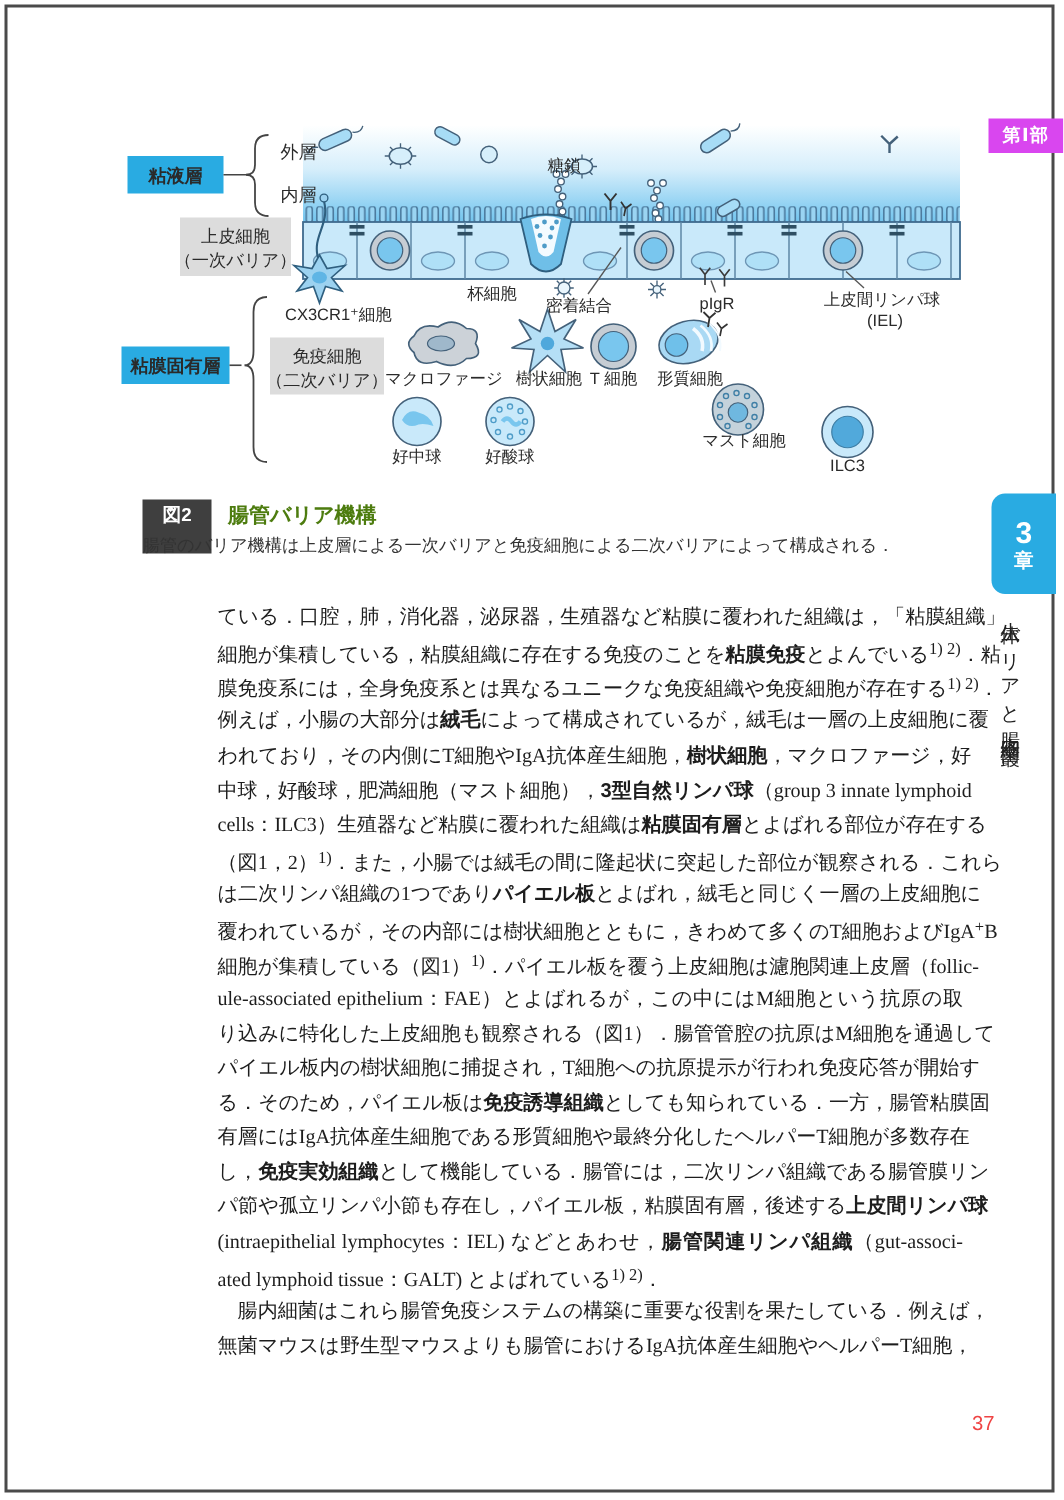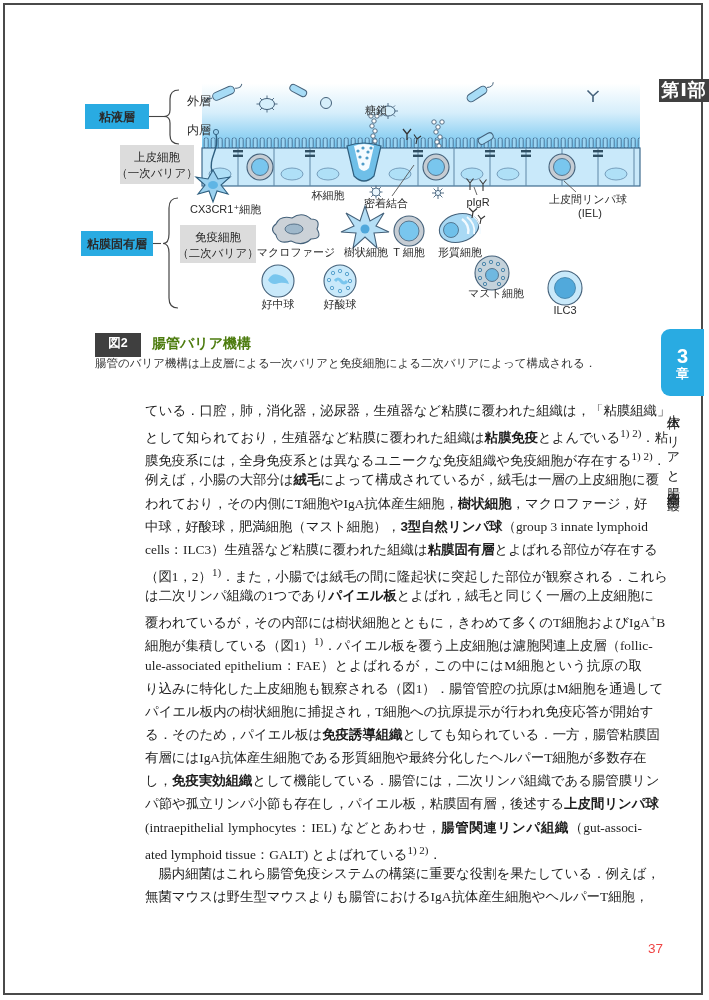--- a/index.html
+++ b/index.html
@@ -1,32 +1,32 @@
 <!DOCTYPE html>
 <html><head>
 <meta charset="utf-8">
 <style>
   html,body{margin:0;padding:0;}
   #page{position:relative;width:709px;height:1000px;background:#fff;overflow:hidden;
         font-family:"Liberation Sans","DejaVu Sans",sans-serif;color:#222;}
   #frame{position:absolute;left:3px;top:3px;width:700px;height:992px;
          border:2px solid #4a4a4a;box-sizing:border-box;pointer-events:none;}
   
-  #part-tab{position:absolute;left:659px;top:79px;width:50px;height:23px;background:#404040;
-            color:#fff;font-size:18px;font-weight:700;text-align:center;line-height:23px;letter-spacing:1px;}
+  #part-tab{position:absolute;left:659px;top:79px;width:50px;height:23px;background:#d946ef;
+            color:#fff;font-size:12px;font-weight:700;text-align:center;line-height:23px;letter-spacing:1px;}
   #chapter-tab{position:absolute;left:661px;top:329px;width:43px;height:67px;background:#29ABE2;
                border-radius:9px 0 0 9px;color:#fff;display:flex;flex-direction:column;
                align-items:center;justify-content:center;gap:1px;}
   #chapter-tab .num{font-size:20px;font-weight:700;line-height:1;}
   #chapter-tab .suf{font-size:13px;font-weight:700;line-height:1;}
   #chapter-vtitle{position:absolute;left:664px;top:404px;height:180px;
                   writing-mode:vertical-rl;font-size:13px;letter-spacing:2.5px;color:#222;}
   #page-num{position:absolute;left:648px;top:941px;font-size:13.5px;color:#ef4444;}
   
-  #fig-tag{position:absolute;left:95px;top:333px;width:46px;height:24px;background:#3F3F3F;
+  #fig-tag{position:absolute;left:95px;top:333px;width:46px;height:36px;background:#3F3F3F;
            color:#fff;font-size:12.5px;font-weight:700;text-align:center;line-height:20px;}
   #fig-title{position:absolute;left:152px;top:335px;font-size:14px;font-weight:700;color:#4d7c0f;}
   #fig-caption{position:absolute;left:95px;top:356px;width:545px;font-size:11.5px;color:#333;}
   
   #body-text{position:absolute;left:145px;top:399px;width:497px;
              font-family:"Liberation Serif","DejaVu Serif",serif;font-size:13.4px;color:#1d1d1d;}
   .bline{height:23.15px;line-height:23.15px;text-align:justify;text-align-last:justify;white-space:nowrap;}
   .bline.nj{text-align-last:left;}
   .bd{font-family:Liberation Sans, sans-serif;font-weight:700;}
   .sup{font-size:11px;vertical-align:4.5px;margin-top:25px;}
@@ -280,21 +280,21 @@
     <text x="426" y="215" font-size="11" text-anchor="middle">マスト細胞</text>
     <text x="495" y="232" font-size="11" text-anchor="middle">ILC3</text>
   </svg>
 
   <div id="fig-tag">図2</div>
   <div id="fig-title">腸管バリア機構</div>
   <div id="fig-caption">腸管のバリア機構は上皮層による一次バリアと免疫細胞による二次バリアによって構成される．</div>
 
   <div id="body-text">
       <div class="bline"><span>ている．口腔，肺，消化器，泌尿器，生殖器など粘膜に覆われた組織は，「粘膜組織」</span></div>
-      <div class="bline"><span>として知られており，生殖器など粘膜に覆われた組織は</span><span class="bd">粘膜免疫</span><span>とよんでいる</span><span class="sup">1) 2)</span><span>．粘</span></div>
+      <div class="bline"><span>細胞が集積している，粘膜組織に存在する免疫のことを</span><span class="bd">粘膜免疫</span><span>とよんでいる</span><span class="sup">1) 2)</span><span>．粘</span></div>
       <div class="bline"><span>膜免疫系には，全身免疫系とは異なるユニークな免疫組織や免疫細胞が存在する</span><span class="sup">1) 2)</span><span>．</span></div>
       <div class="bline"><span>例えば，小腸の大部分は</span><span class="bd">絨毛</span><span>によって構成されているが，絨毛は一層の上皮細胞に覆</span></div>
       <div class="bline"><span>われており，その内側にT細胞やIgA抗体産生細胞，</span><span class="bd">樹状細胞</span><span>，マクロファージ，好</span></div>
       <div class="bline"><span>中球，好酸球，肥満細胞（マスト細胞），</span><span class="bd">3型自然リンパ球</span><span>（group 3 innate lymphoid</span></div>
       <div class="bline"><span>cells：ILC3）生殖器など粘膜に覆われた組織は</span><span class="bd">粘膜固有層</span><span>とよばれる部位が存在する</span></div>
       <div class="bline"><span>（図1，2）</span><span class="sup">1)</span><span>．また，小腸では絨毛の間に隆起状に突起した部位が観察される．これら</span></div>
       <div class="bline"><span>は二次リンパ組織の1つであり</span><span class="bd">パイエル板</span><span>とよばれ，絨毛と同じく一層の上皮細胞に</span></div>
       <div class="bline"><span>覆われているが，その内部には樹状細胞とともに，きわめて多くのT細胞およびIgA</span><span class="sup">+</span><span>B</span></div>
       <div class="bline"><span>細胞が集積している（図1）</span><span class="sup">1)</span><span>．パイエル板を覆う上皮細胞は濾胞関連上皮層（follic-</span></div>
       <div class="bline"><span>ule-associated epithelium：FAE）とよばれるが，この中にはM細胞という抗原の取</span></div>

